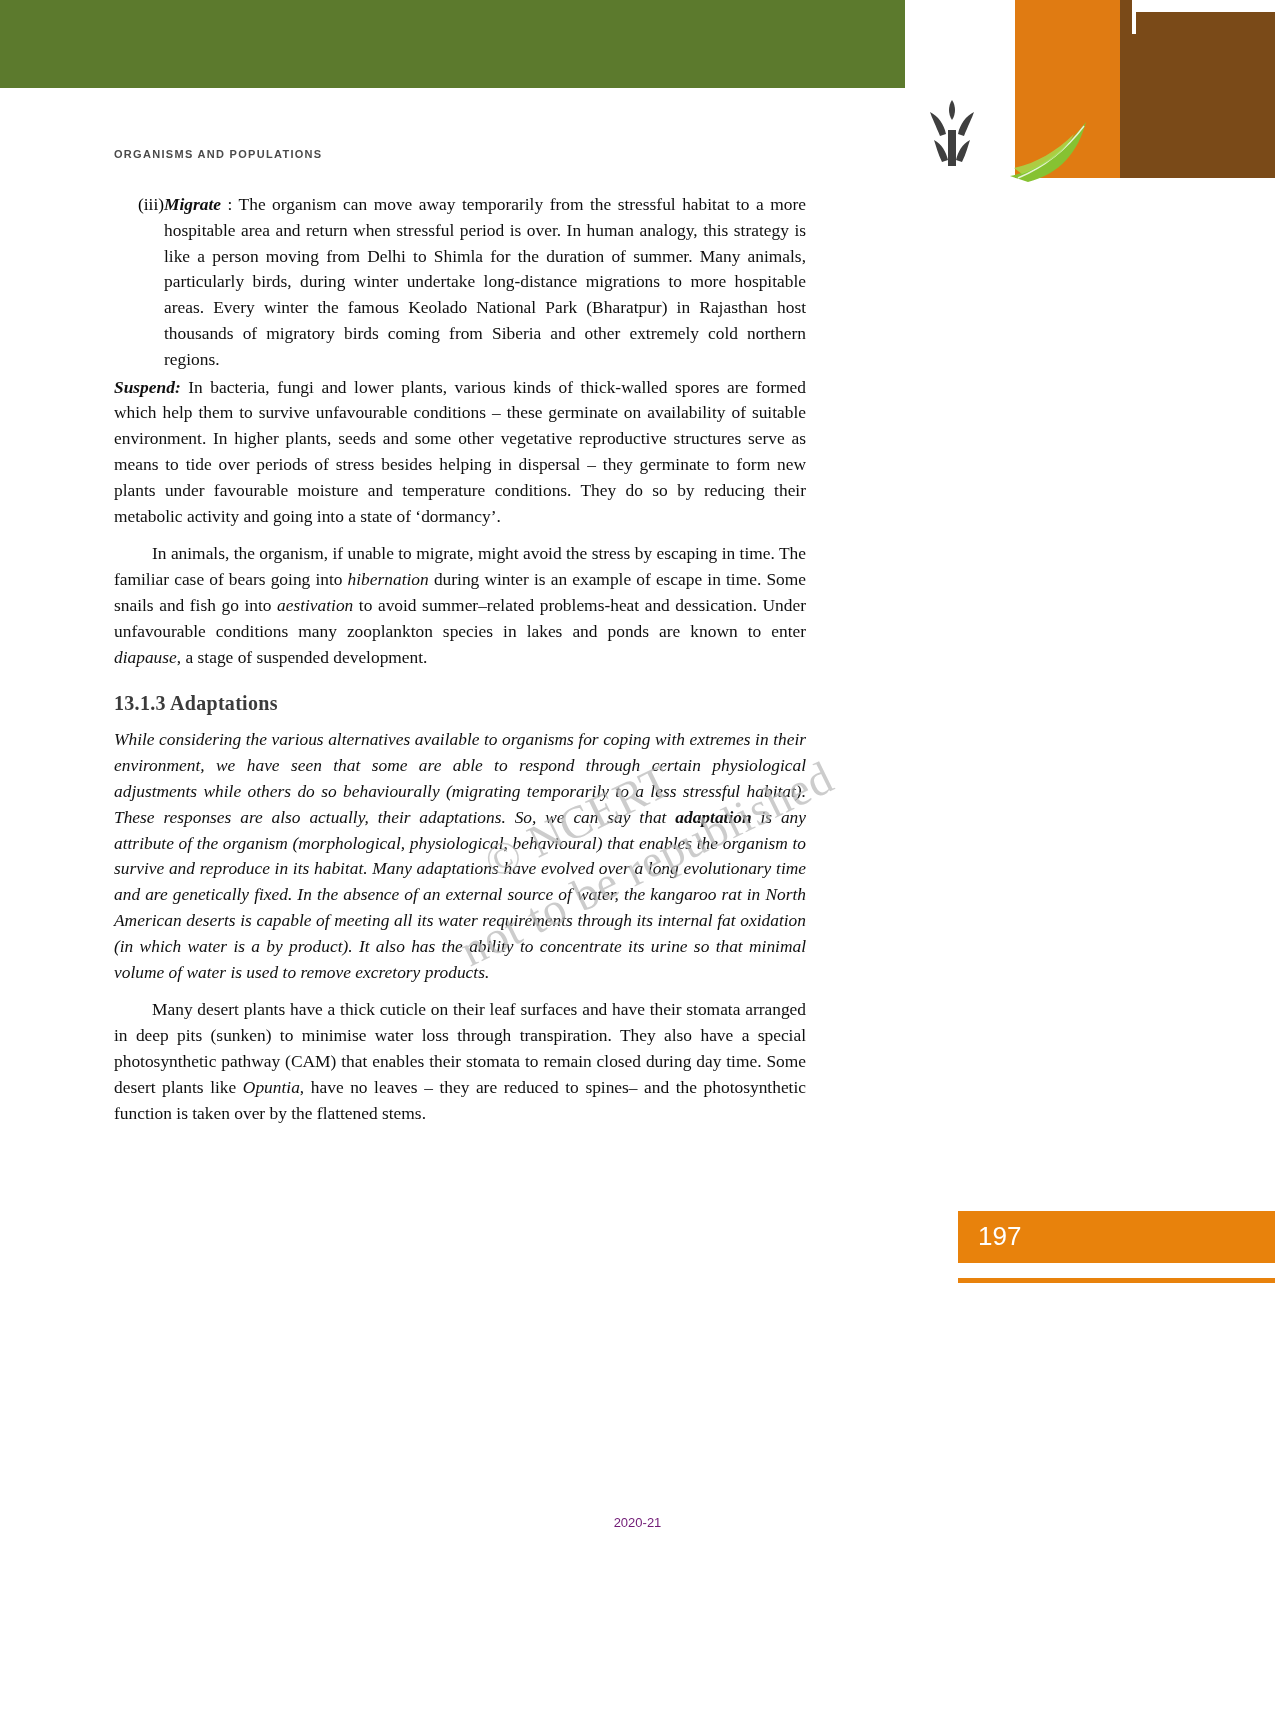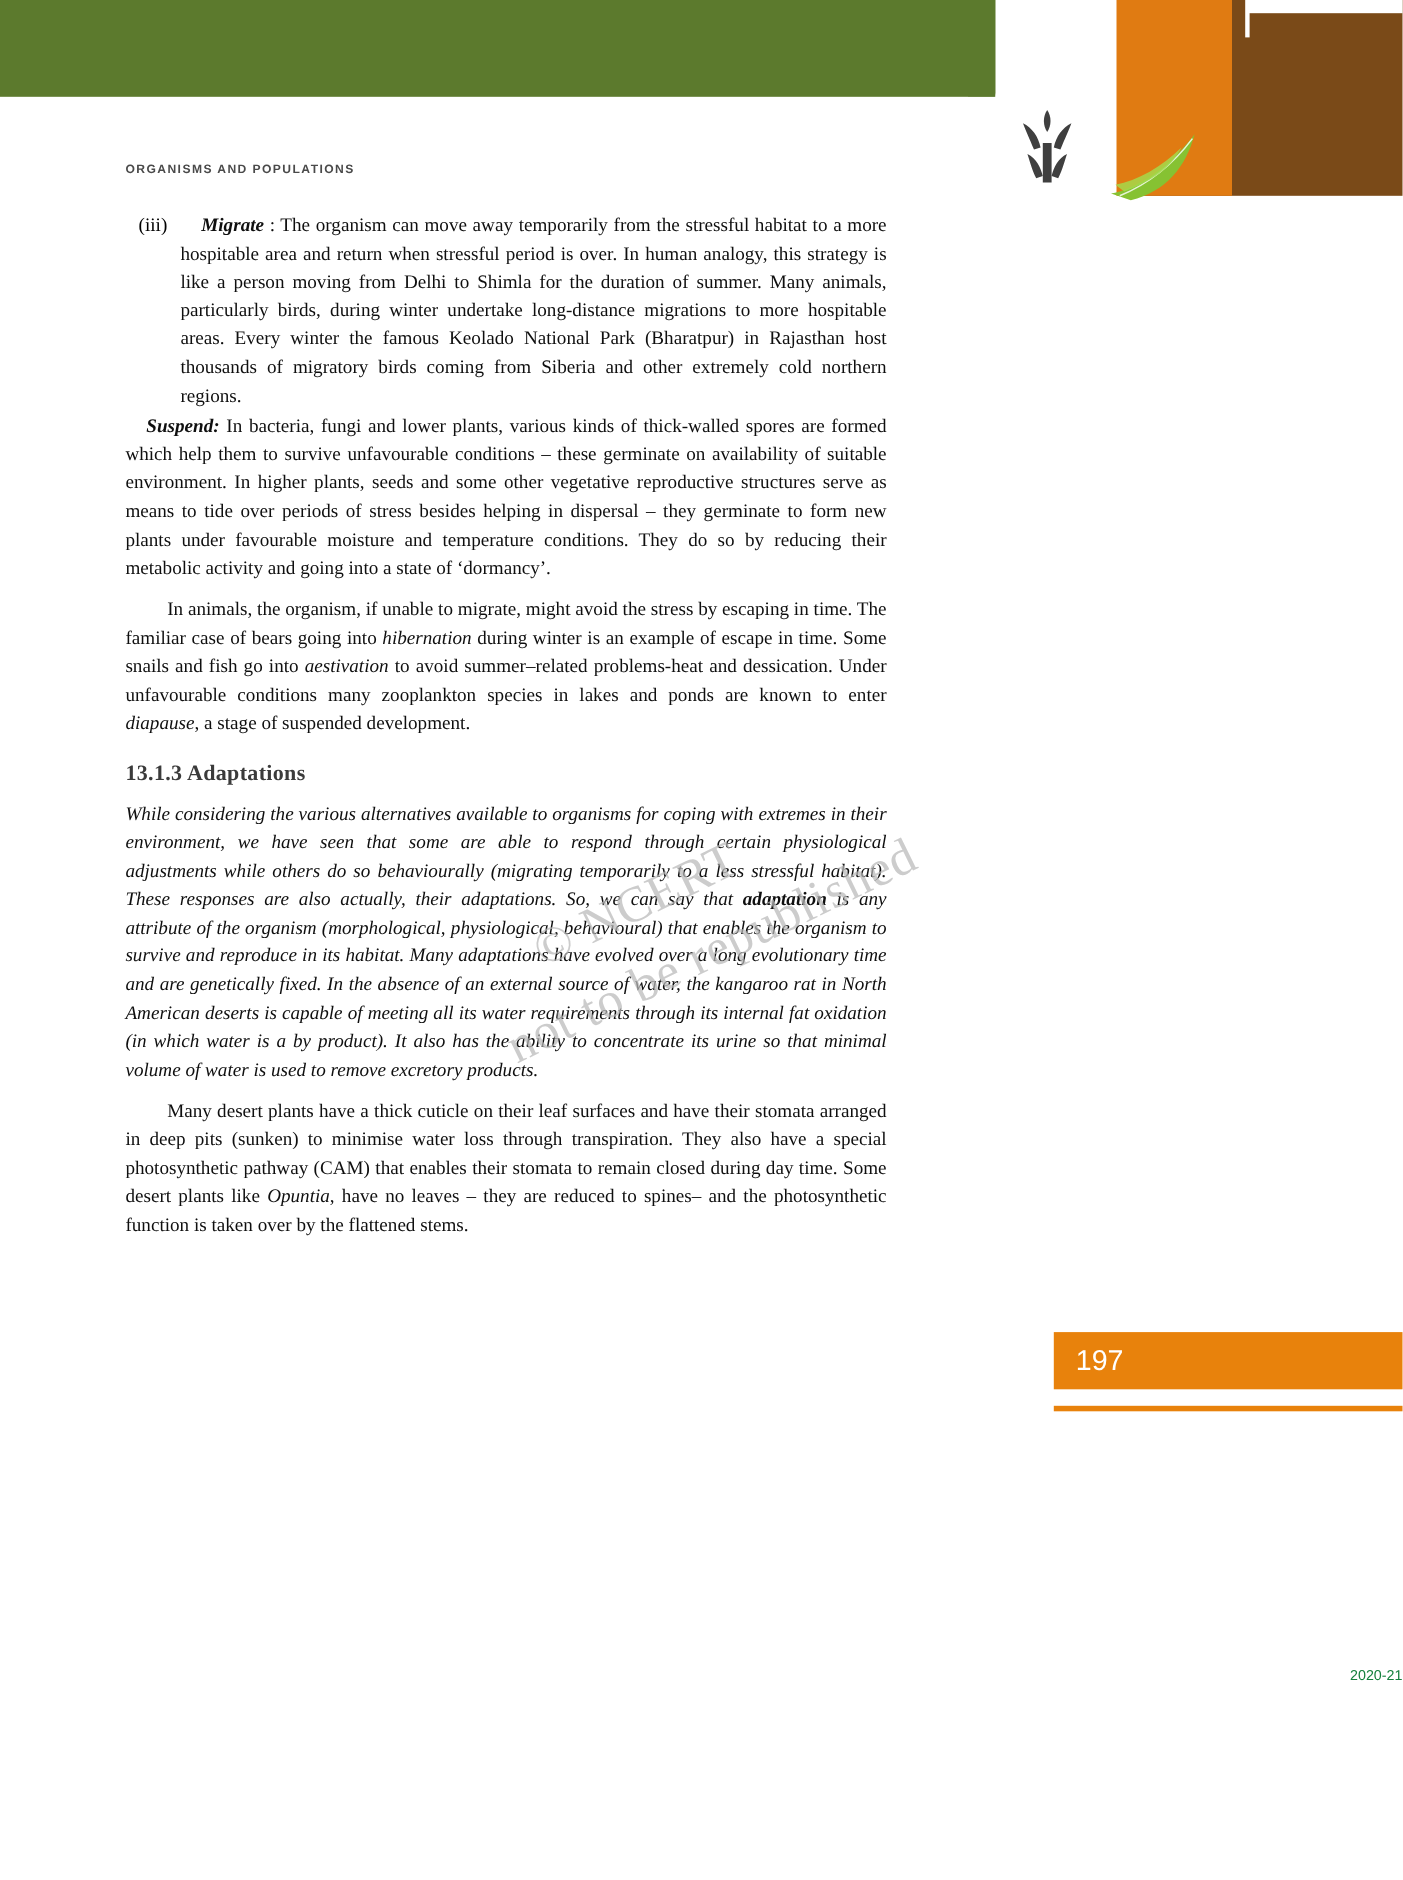--- a/index.html
+++ b/index.html
@@ -116,37 +116,36 @@
     color: #0f0f0f;
   }
 
   .list-item {
     display: flex;
     margin-bottom: 2px;
   }
   .list-marker {
     width: 50px;
     flex: none;
-    text-align: left;
+    text-align: right;
     padding-left: 12px;
     font-size: 17.4px;
     line-height: 25.8px;
     box-sizing: border-box;
   }
   .list-body {
     flex: 1;
   }
   .list-body p {
     text-align: justify;
   }
 
   .lead-bi {
     font-weight: bold;
     font-style: italic;
-    margin-left: 19px;
   }
 
   .indent-para {
     text-indent: 38px;
     margin-top: 12px;
   }
 
   h3.section-head {
     font-family: "Liberation Serif", serif;
     font-weight: bold;
@@ -214,24 +213,24 @@
     height: 5px;
     background: #e8820c;
   }
 
   
   .footer {
     position: absolute;
     left: 0;
     top: 1515px;
     width: 1275px;
-    text-align: right;
+    text-align: center;
     font-family: "Liberation Sans", sans-serif;
     font-size: 13px;
-    color: #15803d;
+    color: #701a75;
   }
 </style>
 </head>
 <body>
 
 <div class="top-green"></div>
 <div class="top-green-taper"></div>
 <div class="top-brown"></div>
 <div class="top-orange"></div>
 <div class="top-white-right"></div>

